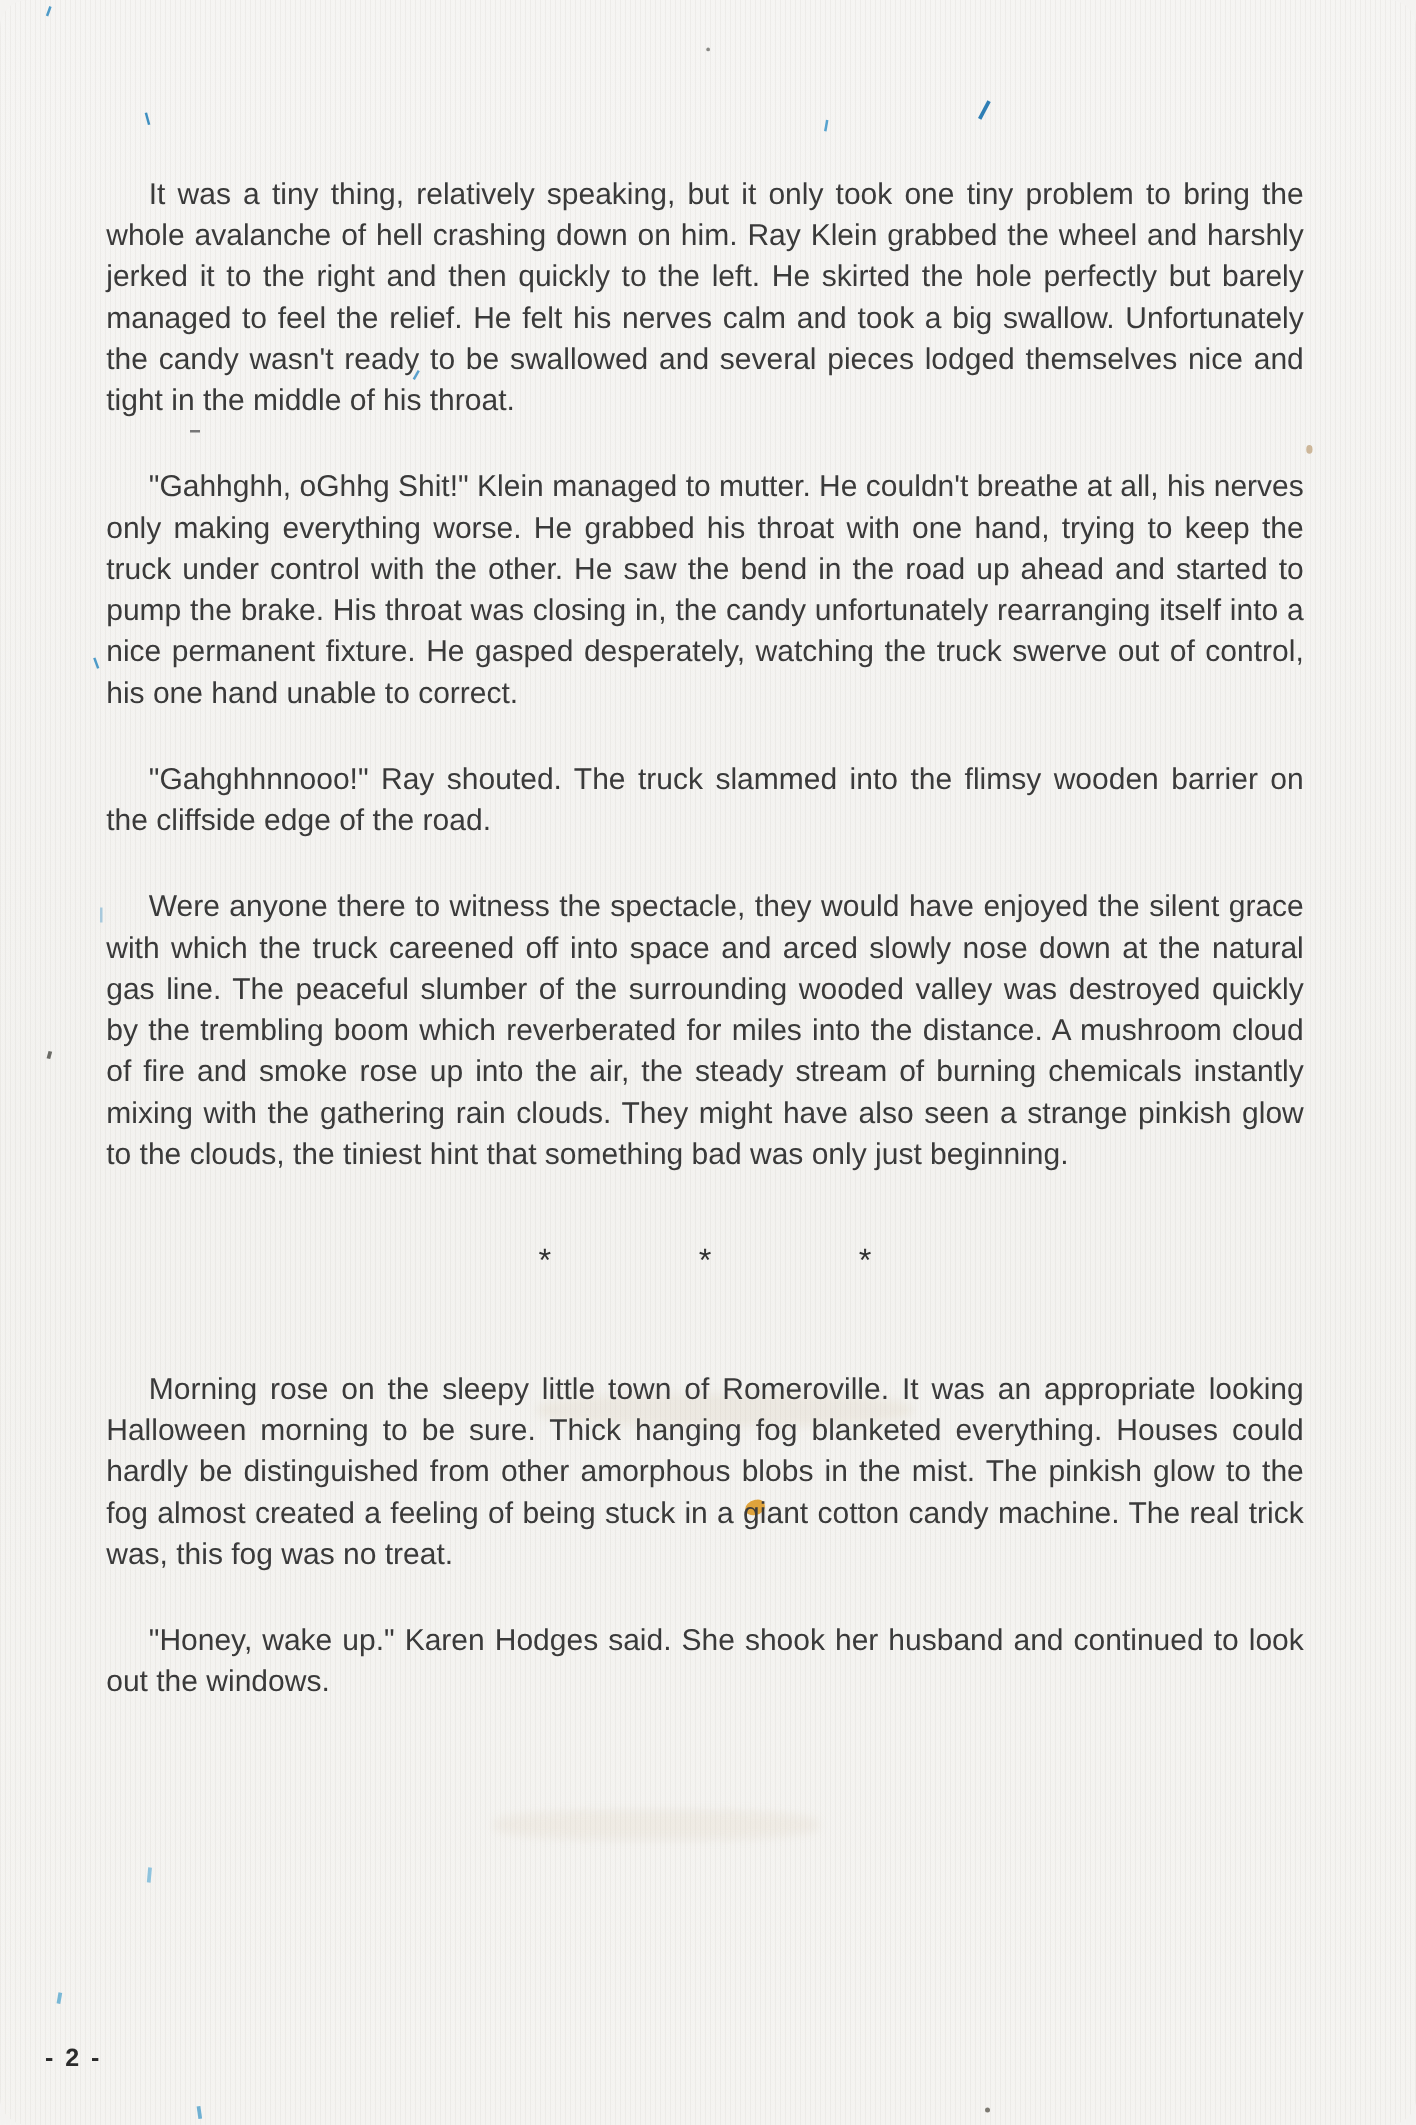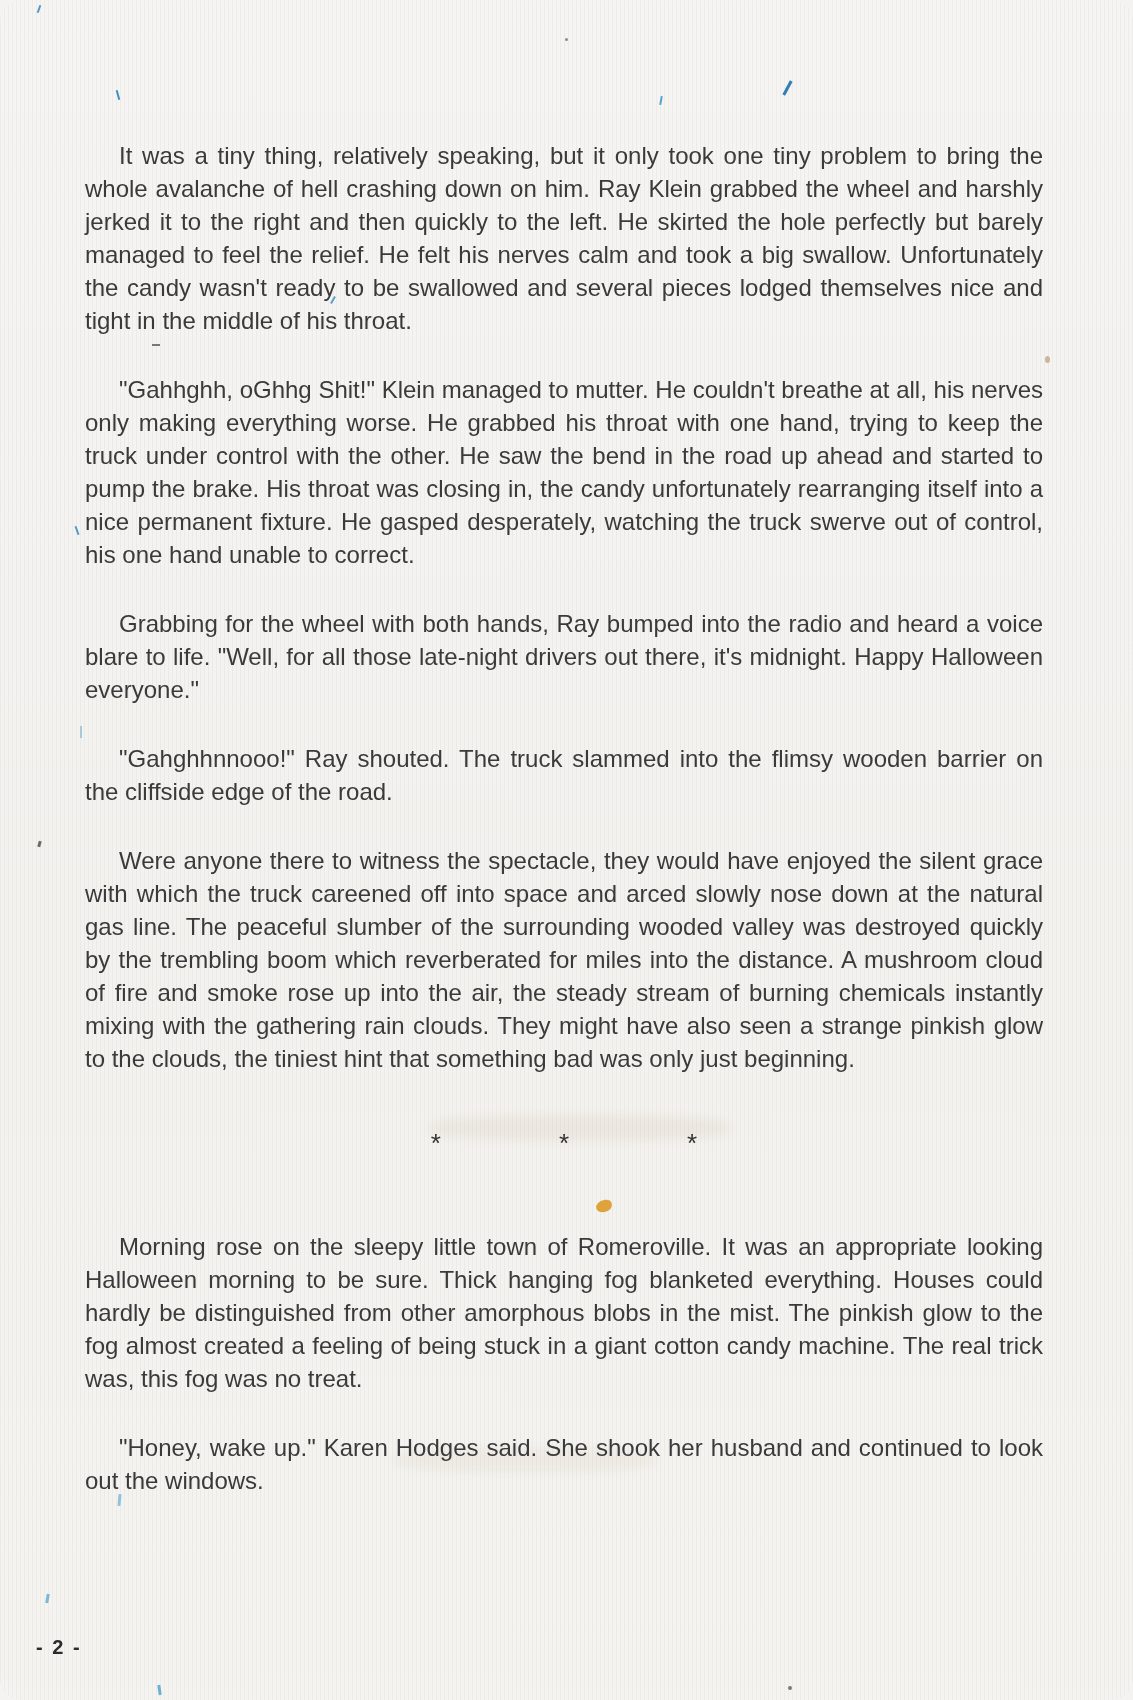--- a/index.html
+++ b/index.html
@@ -72,21 +72,20 @@
   <div class="speck" style="left:596px;top:1200px;width:16px;height:12px;background:#dfa33c;border-radius:60% 40% 55% 45%;transform:rotate(-10deg);"></div>
   <div class="speck" style="left:395px;top:1448px;width:260px;height:24px;background:rgba(196,170,128,0.10);filter:blur(4px);border-radius:40%;"></div>
   <div class="speck" style="left:118px;top:1494px;width:3px;height:12px;background:#8fc3dd;transform:rotate(5deg);"></div>
   <div class="speck" style="left:46px;top:1594px;width:3px;height:9px;background:#79b8d6;transform:rotate(10deg);"></div>
   <div class="speck" style="left:158px;top:1685px;width:3px;height:10px;background:#6fb0d2;transform:rotate(-8deg);"></div>
   <div class="speck" style="left:788px;top:1686px;width:4px;height:4px;background:#7d7a72;border-radius:50%;"></div>
 
   <div class="text-block">
     <p class="para">It was a tiny thing, relatively speaking, but it only took one tiny problem to bring the whole avalanche of hell crashing down on him. Ray Klein grabbed the wheel and harshly jerked it to the right and then quickly to the left. He skirted the hole perfectly but barely managed to feel the relief. He felt his nerves calm and took a big swallow. Unfortunately the candy wasn't ready to be swallowed and several pieces lodged themselves nice and tight in the middle of his throat.</p>
     <p class="para">"Gahhghh, oGhhg Shit!" Klein managed to mutter. He couldn't breathe at all, his nerves only making everything worse. He grabbed his throat with one hand, trying to keep the truck under control with the other. He saw the bend in the road up ahead and started to pump the brake. His throat was closing in, the candy unfortunately rearranging itself into a nice permanent fixture. He gasped desperately, watching the truck swerve out of control, his one hand unable to correct.</p>
-    <p class="para">Grabbing for the wheel with both hands, Ray bumped into the radio and heard a voice blare to life. "Well, for all those late-night drivers out there, it's midnight. Happy Halloween everyone."</p>
     <p class="para">"Gahghhnnooo!" Ray shouted. The truck slammed into the flimsy wooden barrier on the cliffside edge of the road.</p>
     <p class="para">Were anyone there to witness the spectacle, they would have enjoyed the silent grace with which the truck careened off into space and arced slowly nose down at the natural gas line. The peaceful slumber of the surrounding wooded valley was destroyed quickly by the trembling boom which reverberated for miles into the distance. A mushroom cloud of fire and smoke rose up into the air, the steady stream of burning chemicals instantly mixing with the gathering rain clouds. They might have also seen a strange pinkish glow to the clouds, the tiniest hint that something bad was only just beginning.</p>
 
     <div class="separator">
       <span>*</span>
       <span>*</span>
       <span>*</span>
     </div>
 
     <p class="para">Morning rose on the sleepy little town of Romeroville. It was an appropriate looking Halloween morning to be sure. Thick hanging fog blanketed everything. Houses could hardly be distinguished from other amorphous blobs in the mist. The pinkish glow to the fog almost created a feeling of being stuck in a giant cotton candy machine. The real trick was, this fog was no treat.</p>

